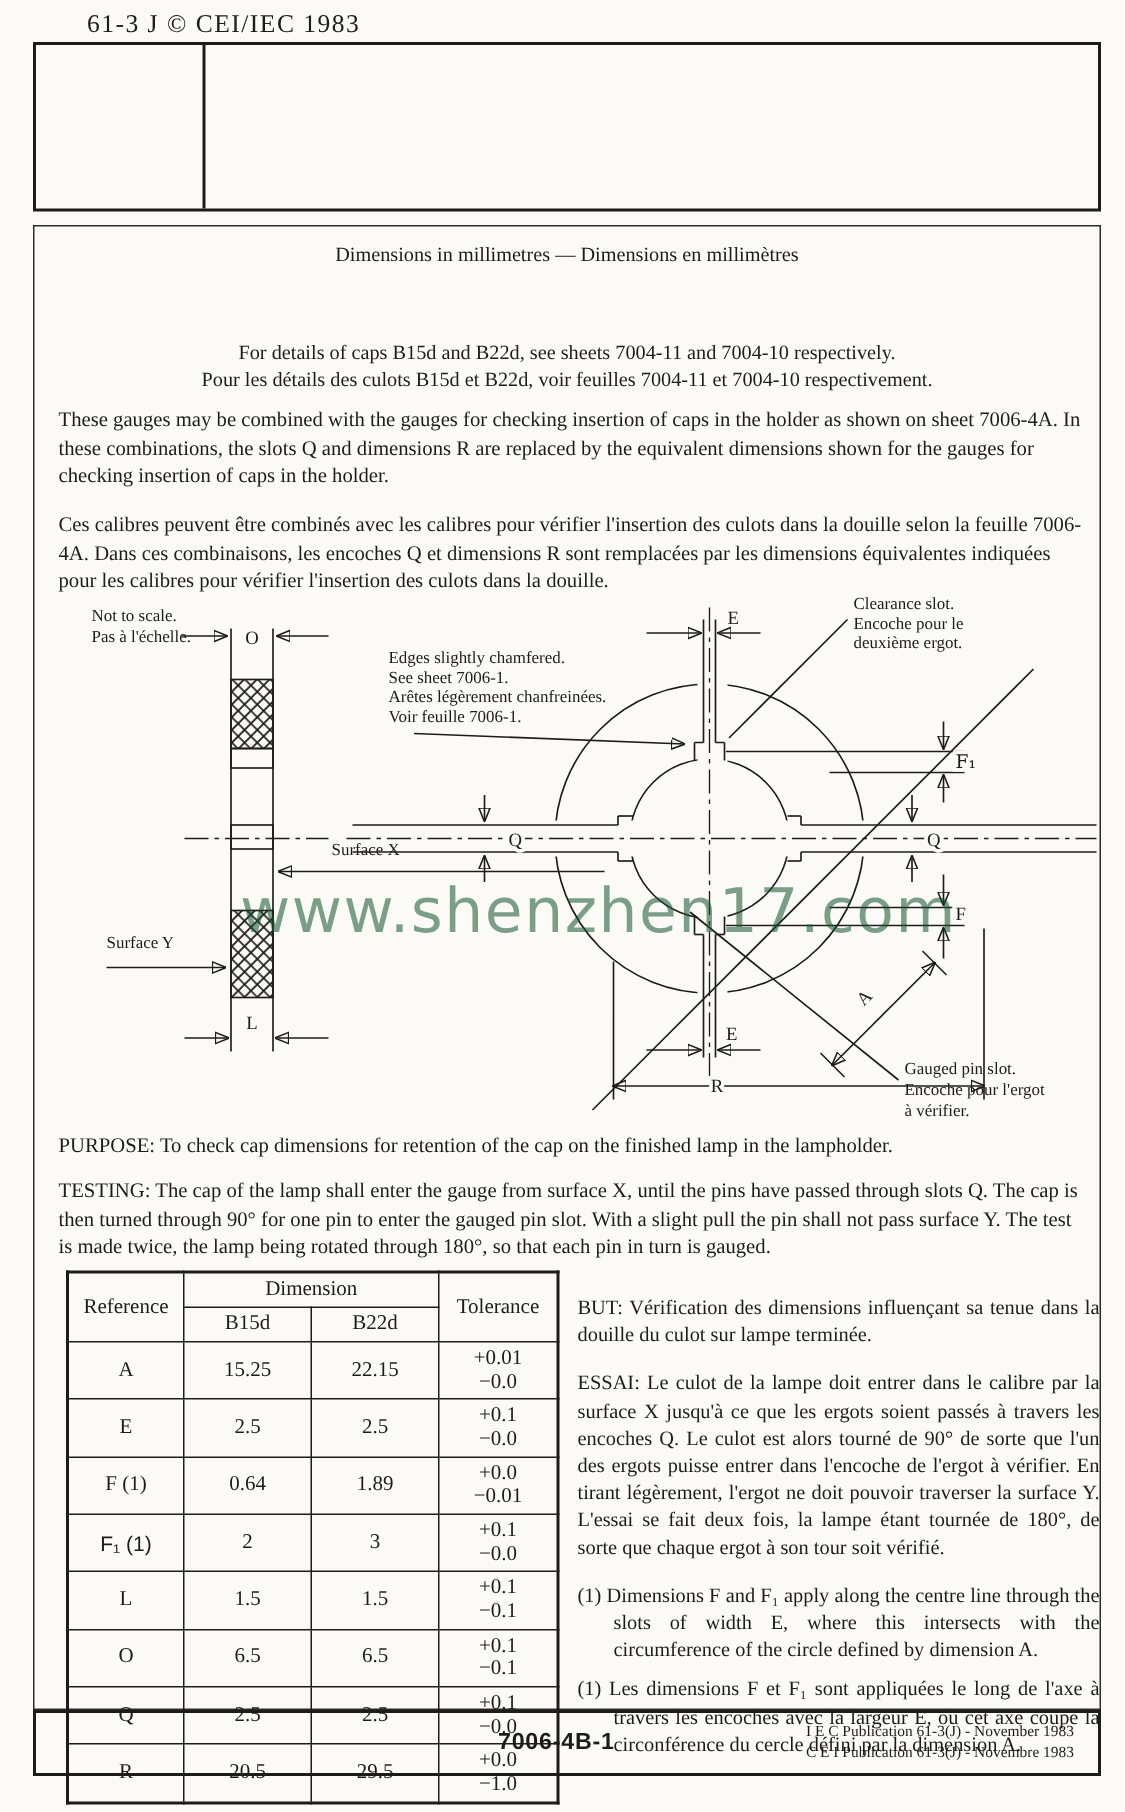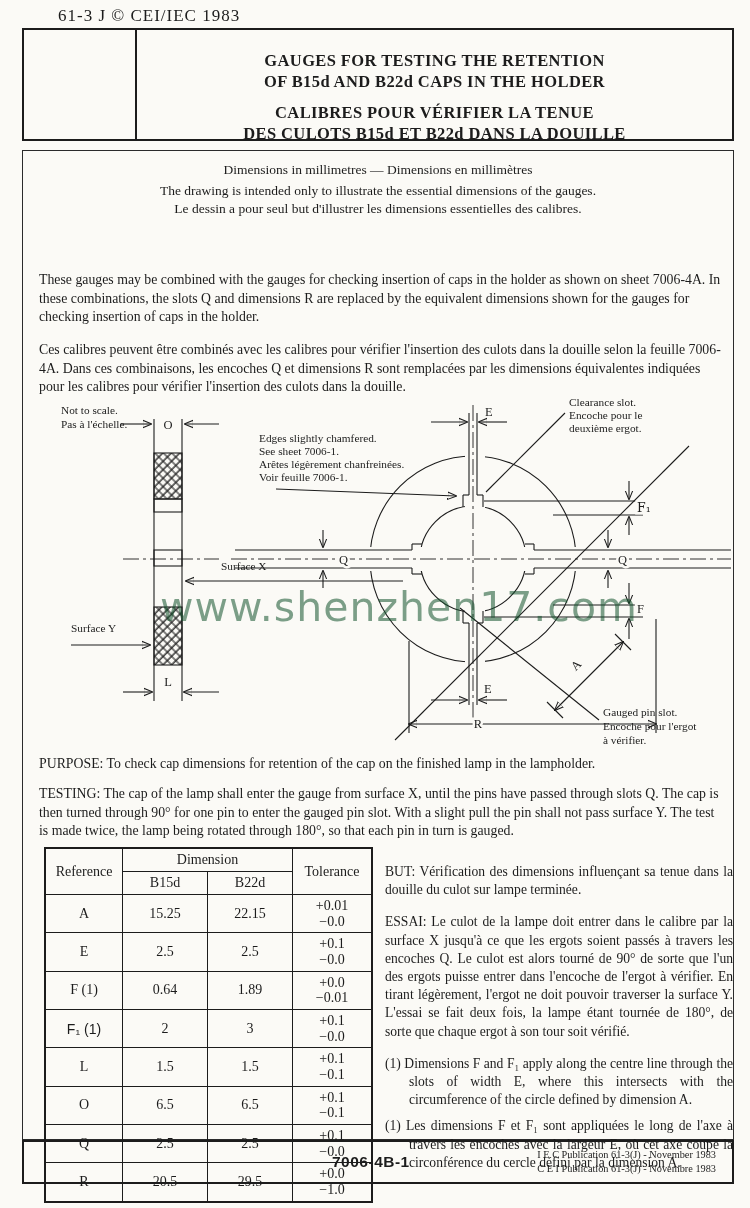--- a/index.html
+++ b/index.html
@@ -75,35 +75,28 @@
     font-family:"Liberation Sans", sans-serif;letter-spacing:.5px;}
   #pub-block{position:absolute;right:16px;top:6px;font-size:10.3px;line-height:1.35;}
 </style>
 </head>
 <body>
 
 <div class="abs" id="doc-id">61-3 J © CEI/IEC 1983</div>
 
 <div class="abs" id="header-box">
   <div class="left-cell"></div>
-  <div class="title-cell">
-    <div class="title-line">GAUGES FOR TESTING THE RETENTION</div>
-    <div class="title-line">OF B15d AND B22d CAPS IN THE HOLDER</div>
-    <div class="title-gap"></div>
-    <div class="title-line">CALIBRES POUR VÉRIFIER LA TENUE</div>
-    <div class="title-line">DES CULOTS B15d ET B22d DANS LA DOUILLE</div>
-  </div>
 </div>
 
 <div id="main-frame">
 
   <div class="center-note" style="top:10px;">Dimensions in millimetres — Dimensions en millimètres</div>
-  <div class="center-note" style="top:31px;">
-    <div>The drawing is intended only to illustrate the essential dimensions of the gauges.</div>
-    <div>Le dessin a pour seul but d'illustrer les dimensions essentielles des calibres.</div>
+  <div class="center-note" style="top:75px;">
+    <div>For details of caps B15d and B22d, see sheets 7004-11 and 7004-10 respectively.</div>
+    <div>Pour les détails des culots B15d et B22d, voir feuilles 7004-11 et 7004-10 respectivement.</div>
   </div>
 
   <div class="para" style="top:120px;">These gauges may be combined with the gauges for checking insertion of caps in the holder as shown on sheet 7006-4A. In these combinations, the slots Q and dimensions R are replaced by the equivalent dimensions shown for the gauges for checking insertion of caps in the holder.</div>
   <div class="para" style="top:190px;">Ces calibres peuvent être combinés avec les calibres pour vérifier l'insertion des culots dans la douille selon la feuille 7006-4A. Dans ces combinaisons, les encoches Q et dimensions R sont remplacées par les dimensions équivalentes indiquées pour les calibres pour vérifier l'insertion des culots dans la douille.</div>
 
   <svg id="drawing" viewBox="0 0 710 360">
     <defs>
       <marker id="ah" viewBox="0 0 10 10" refX="9" refY="5" markerWidth="8.5" markerHeight="8.5" orient="auto-start-reverse">
         <path d="M0,1 L10,5 L0,9 z" fill="#1c1c1c" stroke="none"></path>
       </marker>

